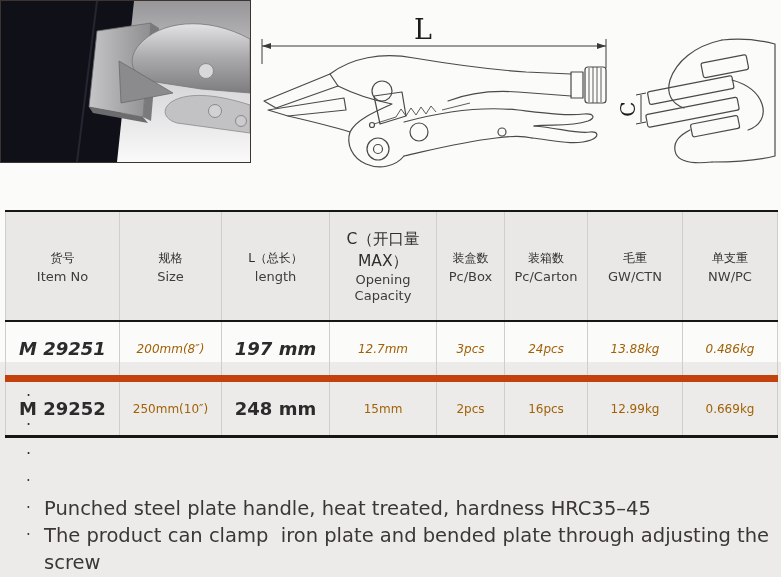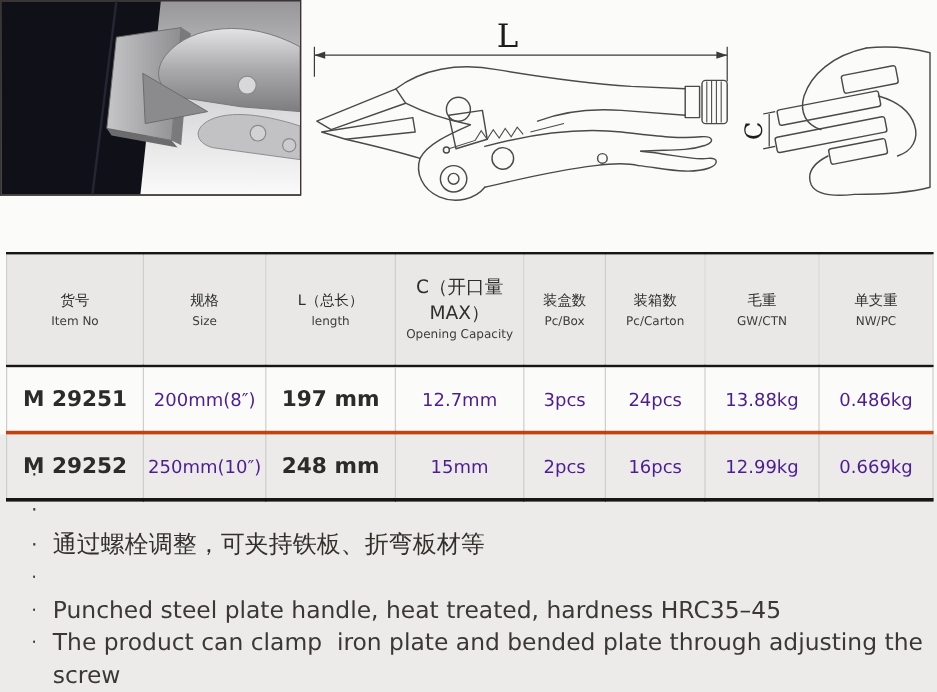--- a/index.html
+++ b/index.html
@@ -29,25 +29,25 @@
     border-collapse:collapse;table-layout:fixed;
     border-top:2px solid #161616;border-bottom:3px solid #161616;
     border-right:1px solid #cfcecb;
   }
   table.spec th,table.spec td{
     border-left:1px solid #cfcecb;text-align:center;vertical-align:middle;
     padding:16px 2px;overflow:hidden;
   }
   table.spec thead tr{background:#e9e8e6;height:52px;border-bottom:2px solid #161616;}
   table.spec tbody tr{height:34px;background:transparent;}
-  table.spec tbody tr:first-child{border-bottom:3px solid #c2410c;}
+  table.spec tbody tr:first-child{border-bottom:7px solid #c2410c;font-style:italic;}
   th .zh{display:block;font-size:12px;font-weight:400;color:#2e2e2e;line-height:22px;}
-  th .en{display:block;font-size:10px;font-weight:400;color:#3c3c3c;line-height:16px;}
+  th .en{display:block;font-size:13px;font-weight:400;color:#3c3c3c;line-height:16px;}
   th.small .zh{font-size:15.5px;}
-  td{font-size:15px;color:#4c1d95;font-weight:400;}
+  td{font-size:12px;color:#a16207;font-weight:400;}
   td.b{font-weight:700;font-size:18px;color:#2b2b2b;}
 
   
   .features{position:absolute;left:26px;width:745px;list-style:none;margin:0;padding:0;}
   .features li{display:flex;align-items:flex-start;white-space:pre-wrap;}
   .features .dot{flex:0 0 18px;text-align:left;}
   .features-zh{top:381px;font-size:20px;line-height:29px;color:#332f2d;font-weight:500;}
   .features-zh .dot{font-size:16px;line-height:29px;}
   .features-en{top:468px;font-size:19.5px;line-height:27px;color:#3a3734;font-weight:400;}
   .features-en .dot{font-size:15px;line-height:27px;}
@@ -236,21 +236,20 @@
 
 <ul class="features features-zh">
   <li>
     <span class="dot">·</span>
   </li>
   <li>
     <span class="dot">·</span>
   </li>
   <li>
     <span class="dot">·</span>
-    <span>通过螺栓调整，可夹持铁板、折弯板材等</span>
   </li>
 </ul>
 
 <ul class="features features-en">
   <li>
     <span class="dot">·</span>
   </li>
   <li>
     <span class="dot">·</span>
     <span>Punched steel plate handle, heat treated, hardness HRC35–45</span>

